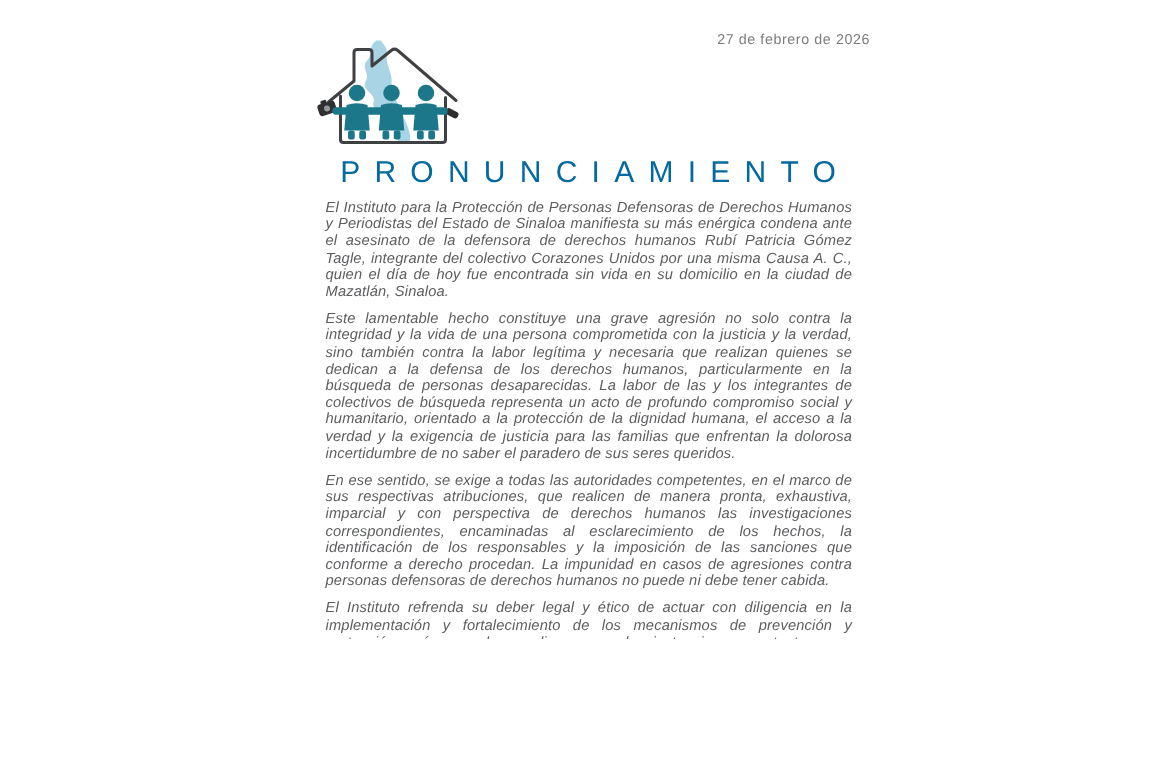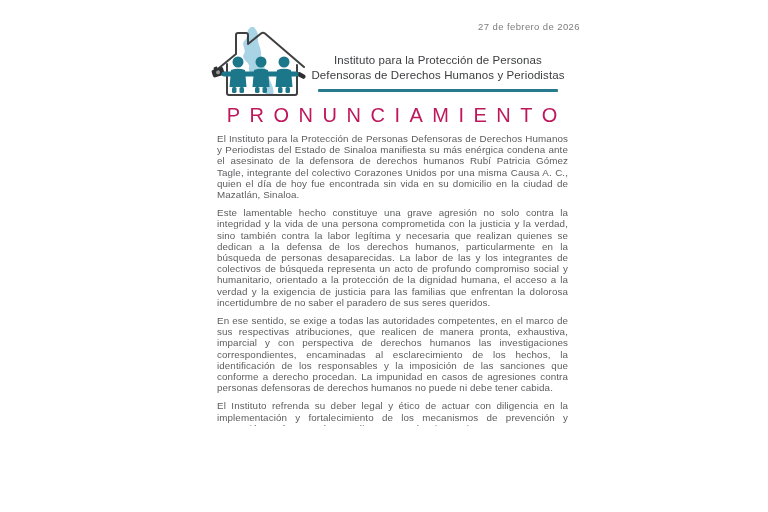--- a/index.html
+++ b/index.html
@@ -56,39 +56,40 @@
   }
   .doc-title {
     position: absolute;
     left: 214px;
     top: 104px;
     width: 356px;
     margin: 0;
     text-align: center;
     font-size: 20px;
     font-weight: 400;
-    color: #be185d;
+    color: #0369a1;
     letter-spacing: 9.5px;
     text-indent: 9.5px; 
     white-space: nowrap;
   }
   .doc-body {
     position: absolute;
     left: 217px;
     top: 133px;
     width: 351px;
   }
   .doc-body p {
     margin: 0 0 7px 0;
     font-size: 9.8px;
     line-height: 11.2px;
     letter-spacing: 0.1px;
     color: #5c5d5f;
     text-align: justify;
     text-justify: inter-word;
+    font-style: italic;
   }
 </style>
 </head>
 <body>
 
 <div class="page">
 
   <div class="doc-date">27 de febrero de 2026</div>
 
   <div class="logo-wrap">
@@ -125,25 +126,20 @@
         <rect x="55.5" y="61" width="4.5" height="6" rx="1.5"></rect>
 
         <circle cx="77" cy="36" r="5.5"></circle>
         <path d="M70 44 Q 77 41.5 84 44 L 85.5 61 L 68.5 61 Z"></path>
         <rect x="71" y="61" width="4.5" height="6" rx="1.5"></rect>
         <rect x="78.5" y="61" width="4.5" height="6" rx="1.5"></rect>
       </g>
     </svg>
   </div>
 
-  <div class="org-block">
-    <div class="org-line">Instituto para la Protección de Personas</div>
-    <div class="org-line">Defensoras de Derechos Humanos y Periodistas</div>
-    <div class="org-rule"></div>
-  </div>
 
   <h1 class="doc-title">PRONUNCIAMIENTO</h1>
 
   <div class="doc-body">
     <p>El Instituto para la Protección de Personas Defensoras de Derechos Humanos y Periodistas del Estado de Sinaloa manifiesta su más enérgica condena ante el asesinato de la defensora de derechos humanos Rubí Patricia Gómez Tagle, integrante del colectivo Corazones Unidos por una misma Causa A. C., quien el día de hoy fue encontrada sin vida en su domicilio en la ciudad de Mazatlán, Sinaloa.</p>
     <p>Este lamentable hecho constituye una grave agresión no solo contra la integridad y la vida de una persona comprometida con la justicia y la verdad, sino también contra la labor legítima y necesaria que realizan quienes se dedican a la defensa de los derechos humanos, particularmente en la búsqueda de personas desaparecidas. La labor de las y los integrantes de colectivos de búsqueda representa un acto de profundo compromiso social y humanitario, orientado a la protección de la dignidad humana, el acceso a la verdad y la exigencia de justicia para las familias que enfrentan la dolorosa incertidumbre de no saber el paradero de sus seres queridos.</p>
     <p>En ese sentido, se exige a todas las autoridades competentes, en el marco de sus respectivas atribuciones, que realicen de manera pronta, exhaustiva, imparcial y con perspectiva de derechos humanos las investigaciones correspondientes, encaminadas al esclarecimiento de los hechos, la identificación de los responsables y la imposición de las sanciones que conforme a derecho procedan. La impunidad en casos de agresiones contra personas defensoras de derechos humanos no puede ni debe tener cabida.</p>
     <p>El Instituto refrenda su deber legal y ético de actuar con diligencia en la implementación y fortalecimiento de los mecanismos de prevención y protección, así como de coordinarse con las instancias competentes para salvaguardar la integridad de las personas defensoras y periodistas en el Estado, particularmente en contextos de riesgo vinculados a la defensa de derechos humanos.</p>
   </div>
 

